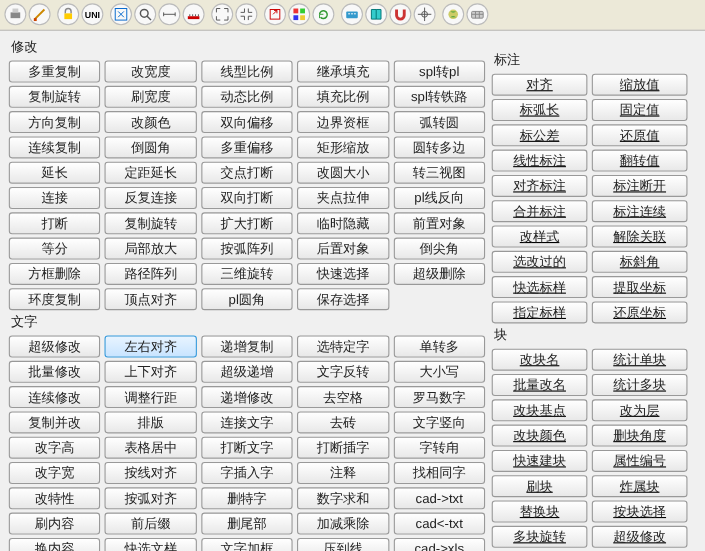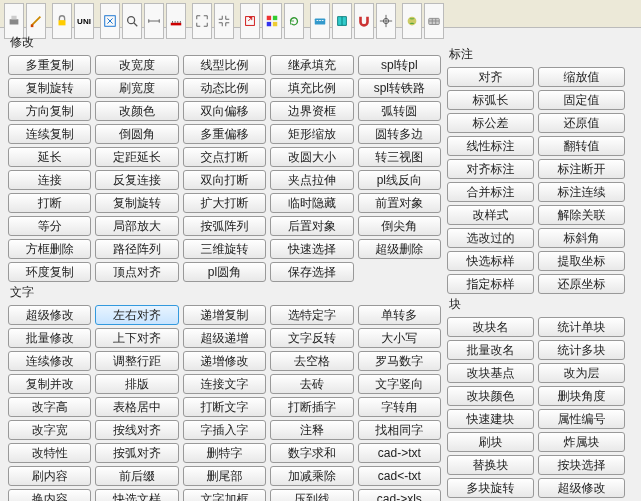--- a/index.html
+++ b/index.html
@@ -16,29 +16,29 @@
   .toolbar {
     display: flex;
     gap: 2px;
     padding: 3px 4px;
     background: #ece9d8;
     border-bottom: 1px solid #bbb;
     height: 28px;
   }
   .tbtn {
     width: 20px;
-    height: 36px;
+    height: 20px;
     border: 1px solid #bbb;
     background: #f8f8f8;
     display: flex;
     align-items: center;
     justify-content: center;
     font-size: 11px;
     cursor: pointer;
-    border-radius: 0;
+    border-radius: 10px;
   }
   .tbtn.sep { margin-right: 4px; }
   .tbtn svg { width: 14px; height: 14px; }
   .content {
     display: flex;
     flex-direction: row;
     height: calc(100% - 28px);
   }
   .left-col {
     display: flex;
@@ -59,20 +59,21 @@
   }
   .grid5 {
     display: grid;
     grid-template-columns: repeat(5, 1fr);
     gap: 3px 4px;
   }
   .grid2 {
     display: grid;
     grid-template-columns: repeat(2, 1fr);
     gap: 3px 4px;
+    text-decoration: underline;
   }
   .btn {
     height: 20px;
     border: 1px solid #999;
     background: linear-gradient(#fff, #e8e8e8);
     border-radius: 3px;
     font-size: 12px;
     display: flex;
     align-items: center;
     justify-content: center;

